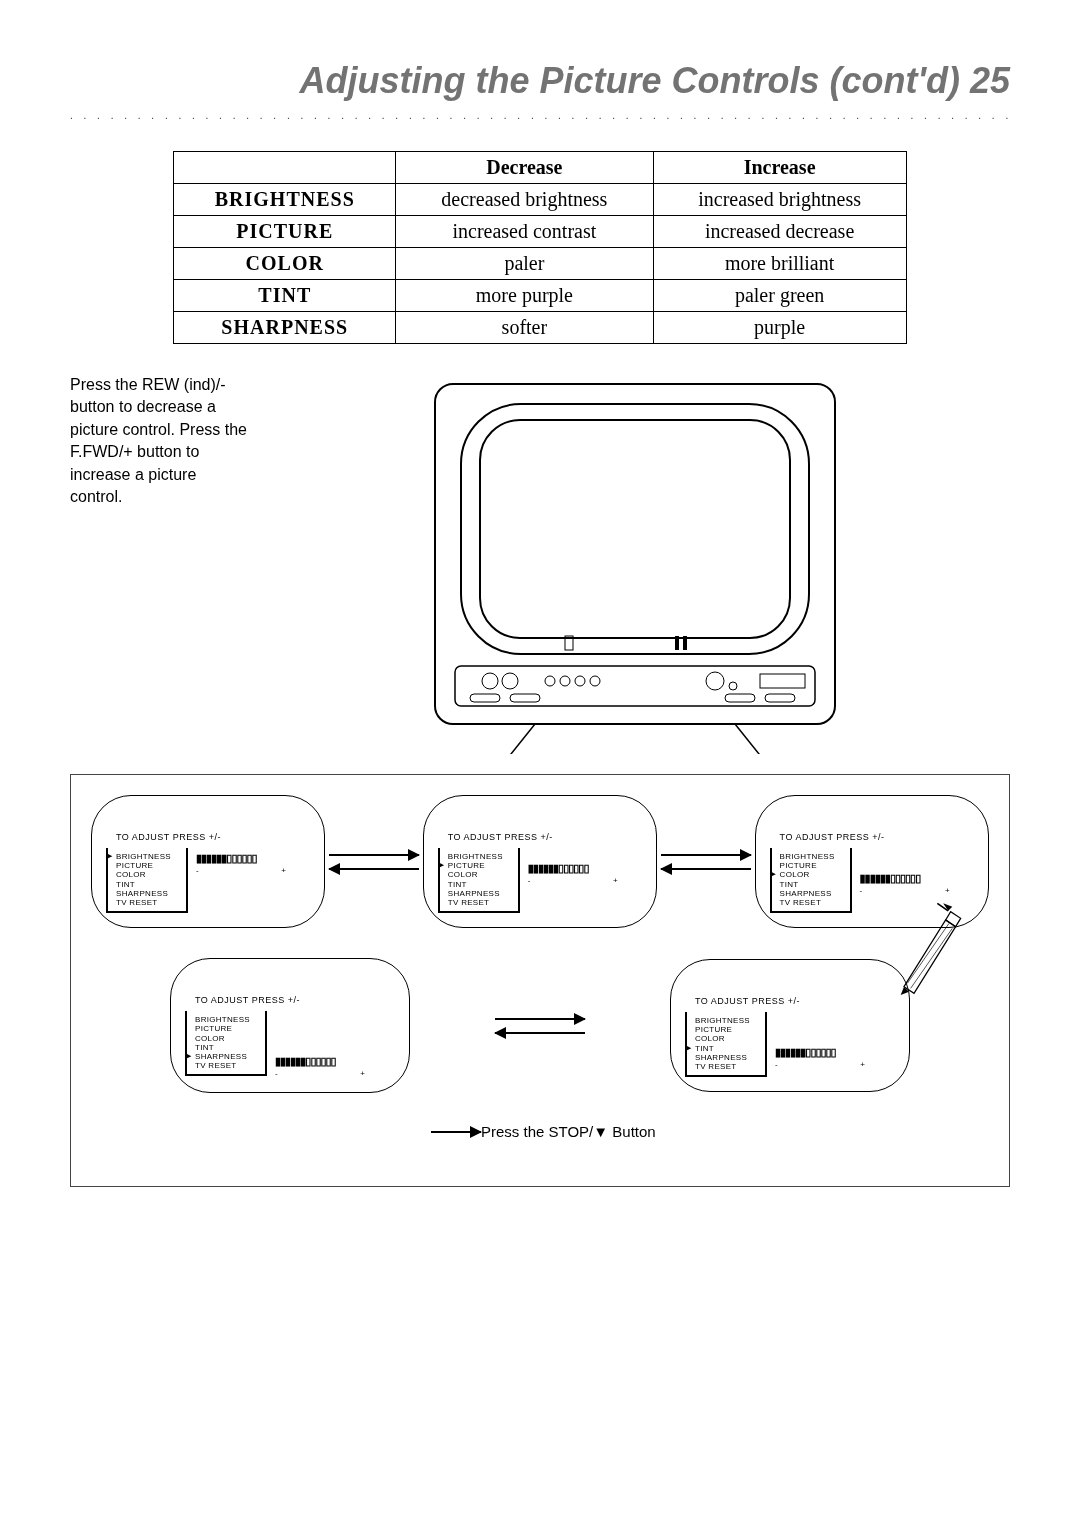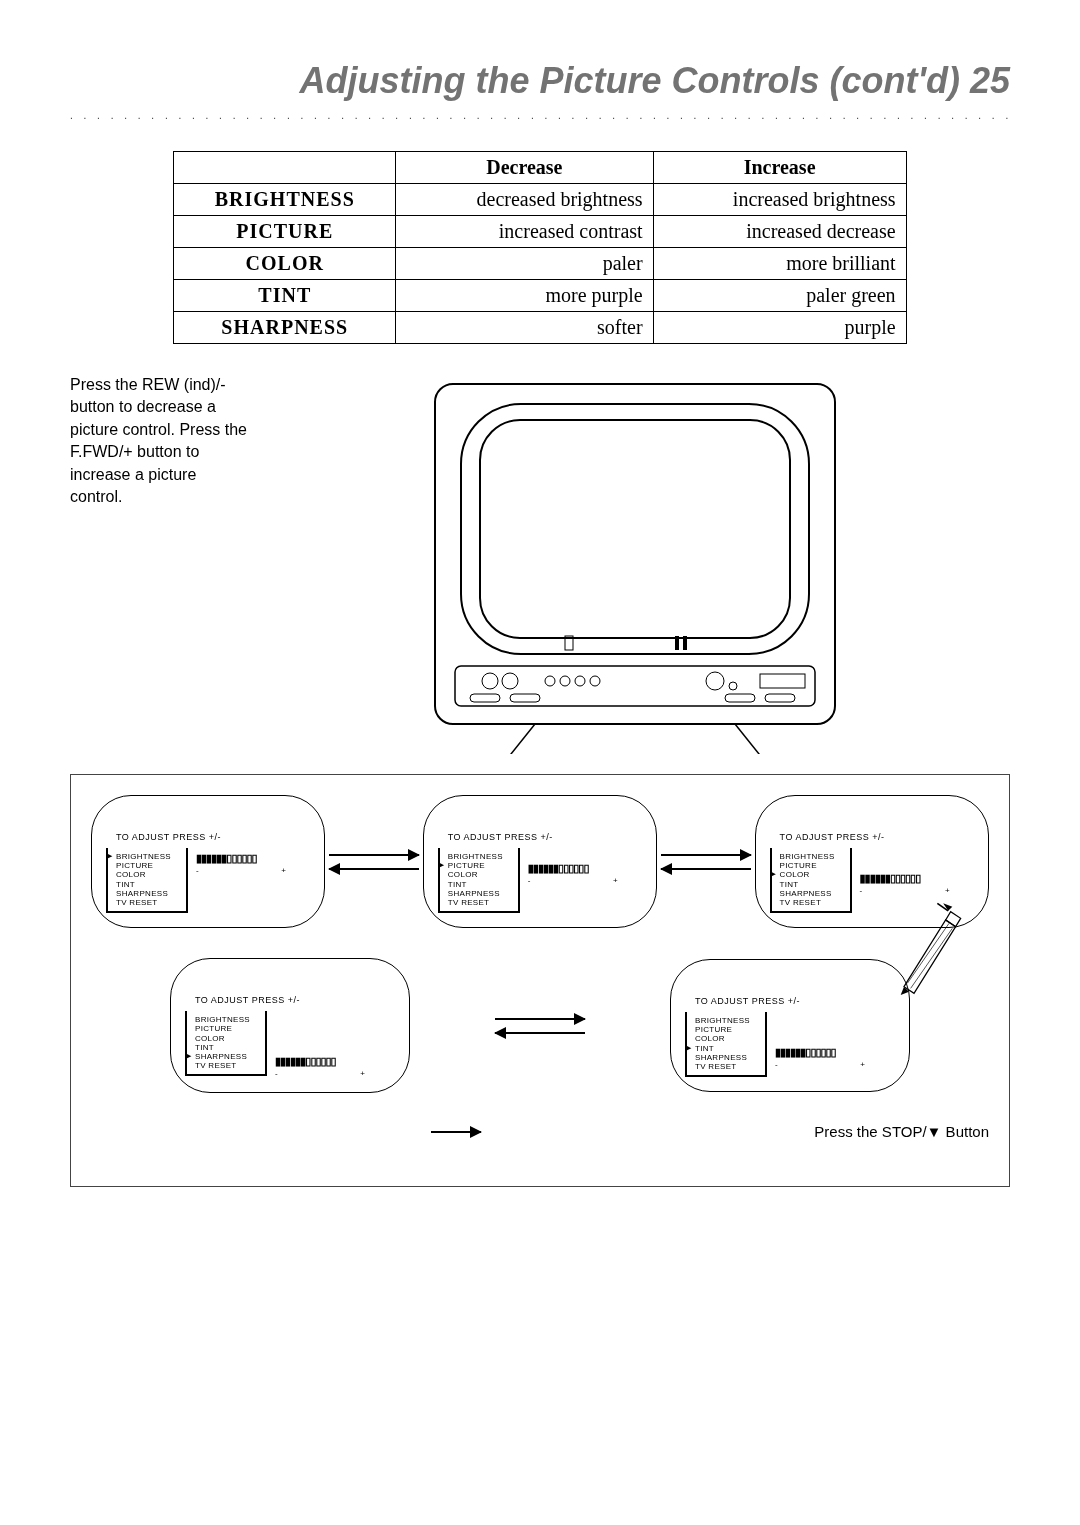--- a/index.html
+++ b/index.html
@@ -4,21 +4,21 @@
   <style>
     * { margin: 0; padding: 0; box-sizing: border-box; }
     body { font-family: Arial, Helvetica, sans-serif; background: #fff; width: 1080px; margin: 0 auto; }
     .page { padding: 60px 70px; }
     .title { color: #737373; font-style: italic; font-weight: bold; font-size: 36px; text-align: right; margin-bottom: 8px; }
     .dots { letter-spacing: 4px; color: #333; font-size: 10px; overflow: hidden; white-space: nowrap; margin-bottom: 30px; }
     table { border-collapse: collapse; margin: 0 auto 30px auto; width: 78%; }
     th, td { border: 1px solid #000; padding: 4px 10px; font-size: 20px; font-family: Liberation Serif, serif; }
     th { text-align: center; font-weight: bold; }
     td.label { font-weight: bold; text-align: center; letter-spacing: 1px; }
-    td.val { text-align: right; }
+    td.val { text-align: center; }
     .midwrap { display: flex; align-items: flex-start; }
     .instr { width: 190px; font-size: 16px; line-height: 1.4; padding-right: 10px; }
     .tv-area { flex: 1; display: flex; justify-content: center; }
     .tv-svg { width: 440px; height: 380px; }
     .outer-box { border: 1px solid #444; padding: 20px 20px 30px 20px; margin-top: 20px; position: relative; }
     .osd-row { display: flex; align-items: center; justify-content: space-between; margin-bottom: 30px; }
     .osd-row.second { justify-content: center; gap: 80px; }
     .osd { border: 1px solid #000; border-radius: 40px; padding: 10px 14px 14px 14px; width: 240px; position: relative; }
     .osd-title { font-size: 9px; letter-spacing: 0.5px; margin-left: 10px; margin-bottom: 6px; margin-top: 26px; }
     .osd-items { border-left: 2px solid #000; border-right: 2px solid #000; border-bottom: 2px solid #000; padding: 4px 6px 4px 8px; width: 82px; display: inline-block; vertical-align: top; }
@@ -26,21 +26,21 @@
     .osd-item.sel::before { content: "▶"; font-size: 7px; position: absolute; left: -9px; top: 0; }
     .bar-wrap { display: inline-block; vertical-align: top; margin-left: 8px; }
     .bar { display: inline-block; letter-spacing: -1px; font-size: 11px; font-weight: bold; }
     .bar-sub { display: flex; justify-content: space-between; font-size: 8px; width: 90px; }
     .arrow-group { width: 100px; display: flex; flex-direction: column; gap: 12px; align-items: center; }
     .long-arrow { width: 90px; height: 2px; background: #000; position: relative; }
     .long-arrow.r::after { content: ""; position: absolute; right: -1px; top: -5px; border-left: 12px solid #000; border-top: 6px solid transparent; border-bottom: 6px solid transparent; }
     .long-arrow.l::before { content: ""; position: absolute; left: -1px; top: -5px; border-right: 12px solid #000; border-top: 6px solid transparent; border-bottom: 6px solid transparent; }
     .pencil { width: 80px; height: 100px; }
     .legend { margin-top: 20px; padding-left: 340px; font-size: 15px; }
-    .legend-row { display: flex; align-items: center; gap: 12px; margin-bottom: 16px; justify-content: space-between; }
+    .legend-row { display: flex; align-items: center; margin-bottom: 16px; }
     .leg-arr { width: 50px; height: 2px; background: #000; position: relative; }
     .leg-arr.r::after { content: ""; position: absolute; right: -1px; top: -5px; border-left: 12px solid #000; border-top: 6px solid transparent; border-bottom: 6px solid transparent; }
     .leg-arr-outline { width: 50px; height: 12px; border: 1px solid #000; position: relative; }
     .leg-arr-outline::after { content: ""; position: absolute; right: -12px; top: -4px; width: 0; height: 0; border-left: 12px solid #fff; border-top: 10px solid transparent; border-bottom: 10px solid transparent; }
     .leg-arr-outline::before { content: ""; position: absolute; right: -14px; top: -5px; width: 0; height: 0; border-left: 13px solid #000; border-top: 11px solid transparent; border-bottom: 11px solid transparent; }
   </style>
 </head>
 <body>
 
 <div class="page">

